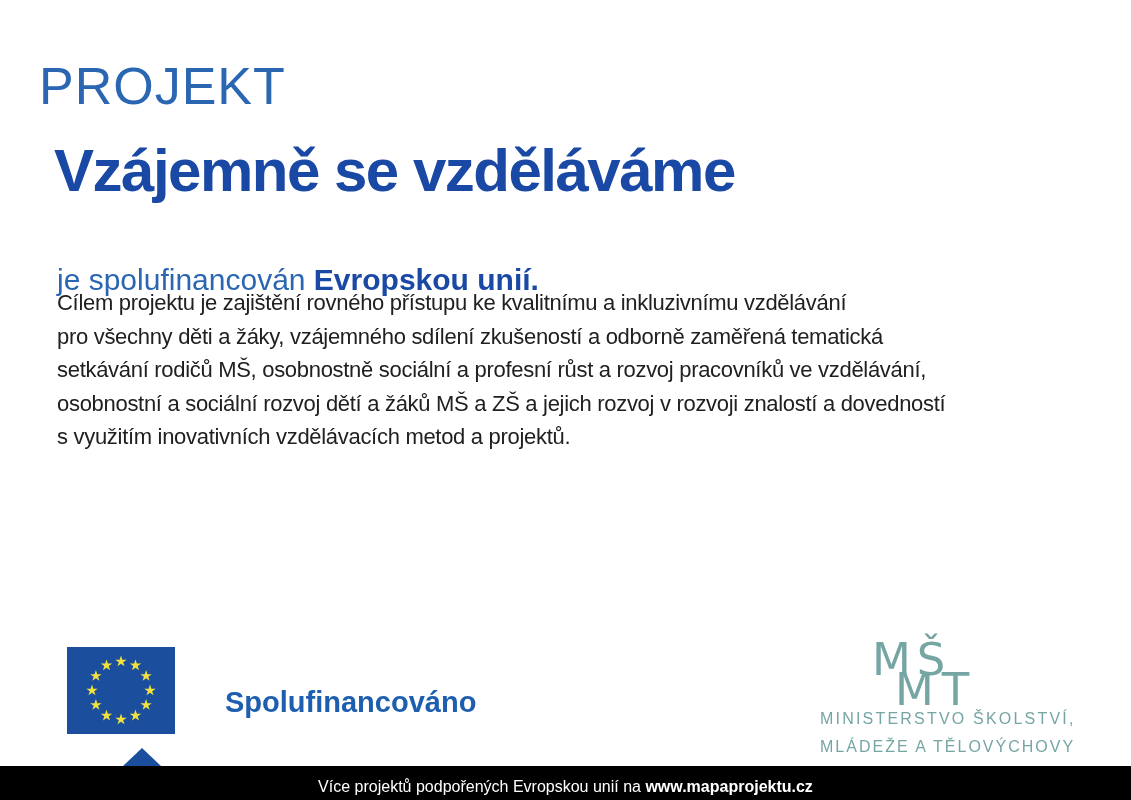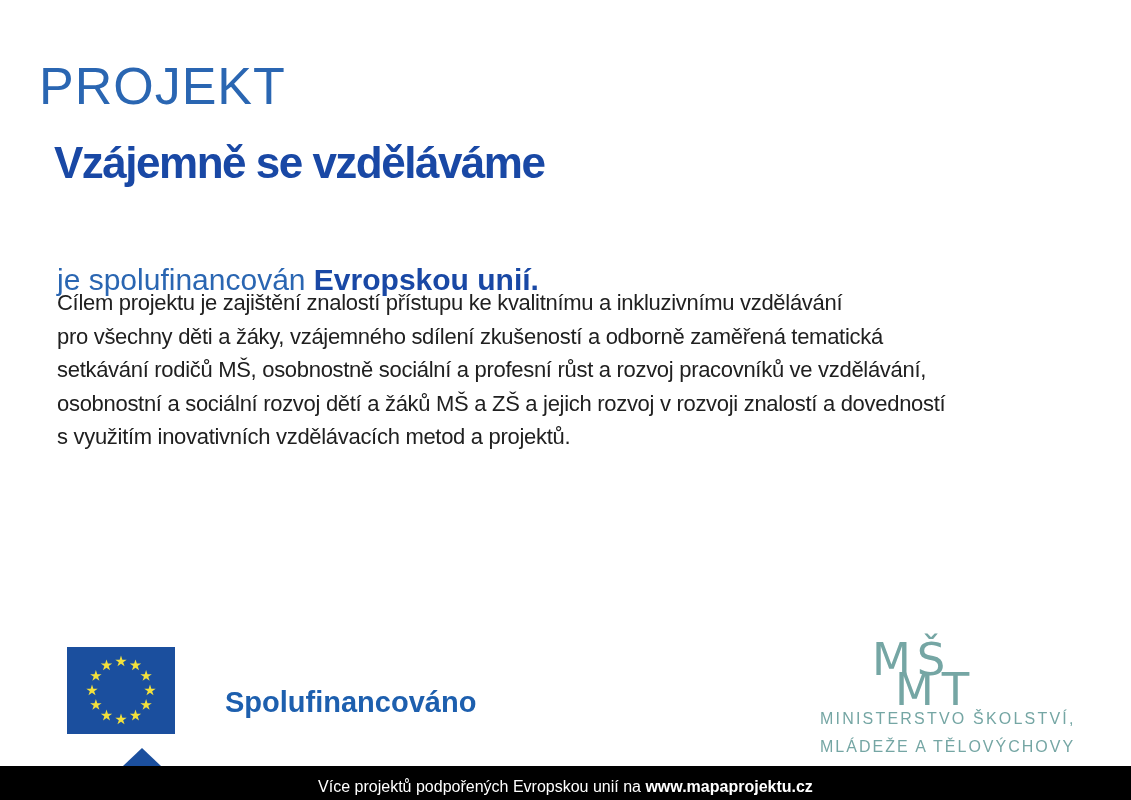--- a/index.html
+++ b/index.html
@@ -10,21 +10,21 @@
     overflow:hidden;
     font-family:"Liberation Sans", sans-serif;
   }
   .kicker{
     position:absolute;left:39px;top:60px;
     font-size:52px;font-weight:300;letter-spacing:1px;
     color:#2A66B2;line-height:1;
   }
   .title{
     position:absolute;left:54px;top:141px;margin:0;
-    font-size:44px;font-weight:700;letter-spacing:-1.5px;
+    font-size:60px;font-weight:700;letter-spacing:-1.5px;
     color:#1948A5;line-height:1;white-space:nowrap;
   }
   .subtitle{
     position:absolute;left:57px;top:234px;
     font-size:30px;color:#2A66B2;line-height:1.2;white-space:nowrap;margin-top:28px;
   }
   .subtitle .bold{font-weight:700;color:#1948A5;}
   .body-text{
     position:absolute;left:57px;top:286px;
     font-size:22px;letter-spacing:-0.3px;
@@ -75,21 +75,21 @@
 
 <div class="page">
 
   <div class="kicker">PROJEKT</div>
 
   <h1 class="title">Vzájemně se vzděláváme</h1>
 
   <div class="subtitle"><span>je spolufinancován </span><span class="bold">Evropskou unií.</span></div>
 
   <div class="body-text">
-    <div class="line">Cílem projektu je zajištění znalostí přístupu ke kvalitnímu a inkluzivnímu vzdělávání</div>
+    <div class="line">Cílem projektu je zajištění rovného přístupu ke kvalitnímu a inkluzivnímu vzdělávání</div>
     <div class="line">pro všechny děti a žáky, vzájemného sdílení zkušeností a odborně zaměřená tematická</div>
     <div class="line">setkávání rodičů MŠ, osobnostně sociální a profesní růst a rozvoj pracovníků ve vzdělávání,</div>
     <div class="line">osobnostní a sociální rozvoj dětí a žáků MŠ a ZŠ a jejich rozvoj v rozvoji znalostí a dovedností</div>
     <div class="line">s využitím inovativních vzdělávacích metod a projektů.</div>
   </div>
 
   <svg class="eu-flag" width="108" height="87" viewBox="0 0 108 87" xmlns="http://www.w3.org/2000/svg">
     <defs>
       <path id="star" d="M0,-6 L1.35,-1.85 L5.71,-1.85 L2.18,0.71 L3.53,4.85 L0,2.29 L-3.53,4.85 L-2.18,0.71 L-5.71,-1.85 L-1.35,-1.85 Z"></path>
     </defs>

